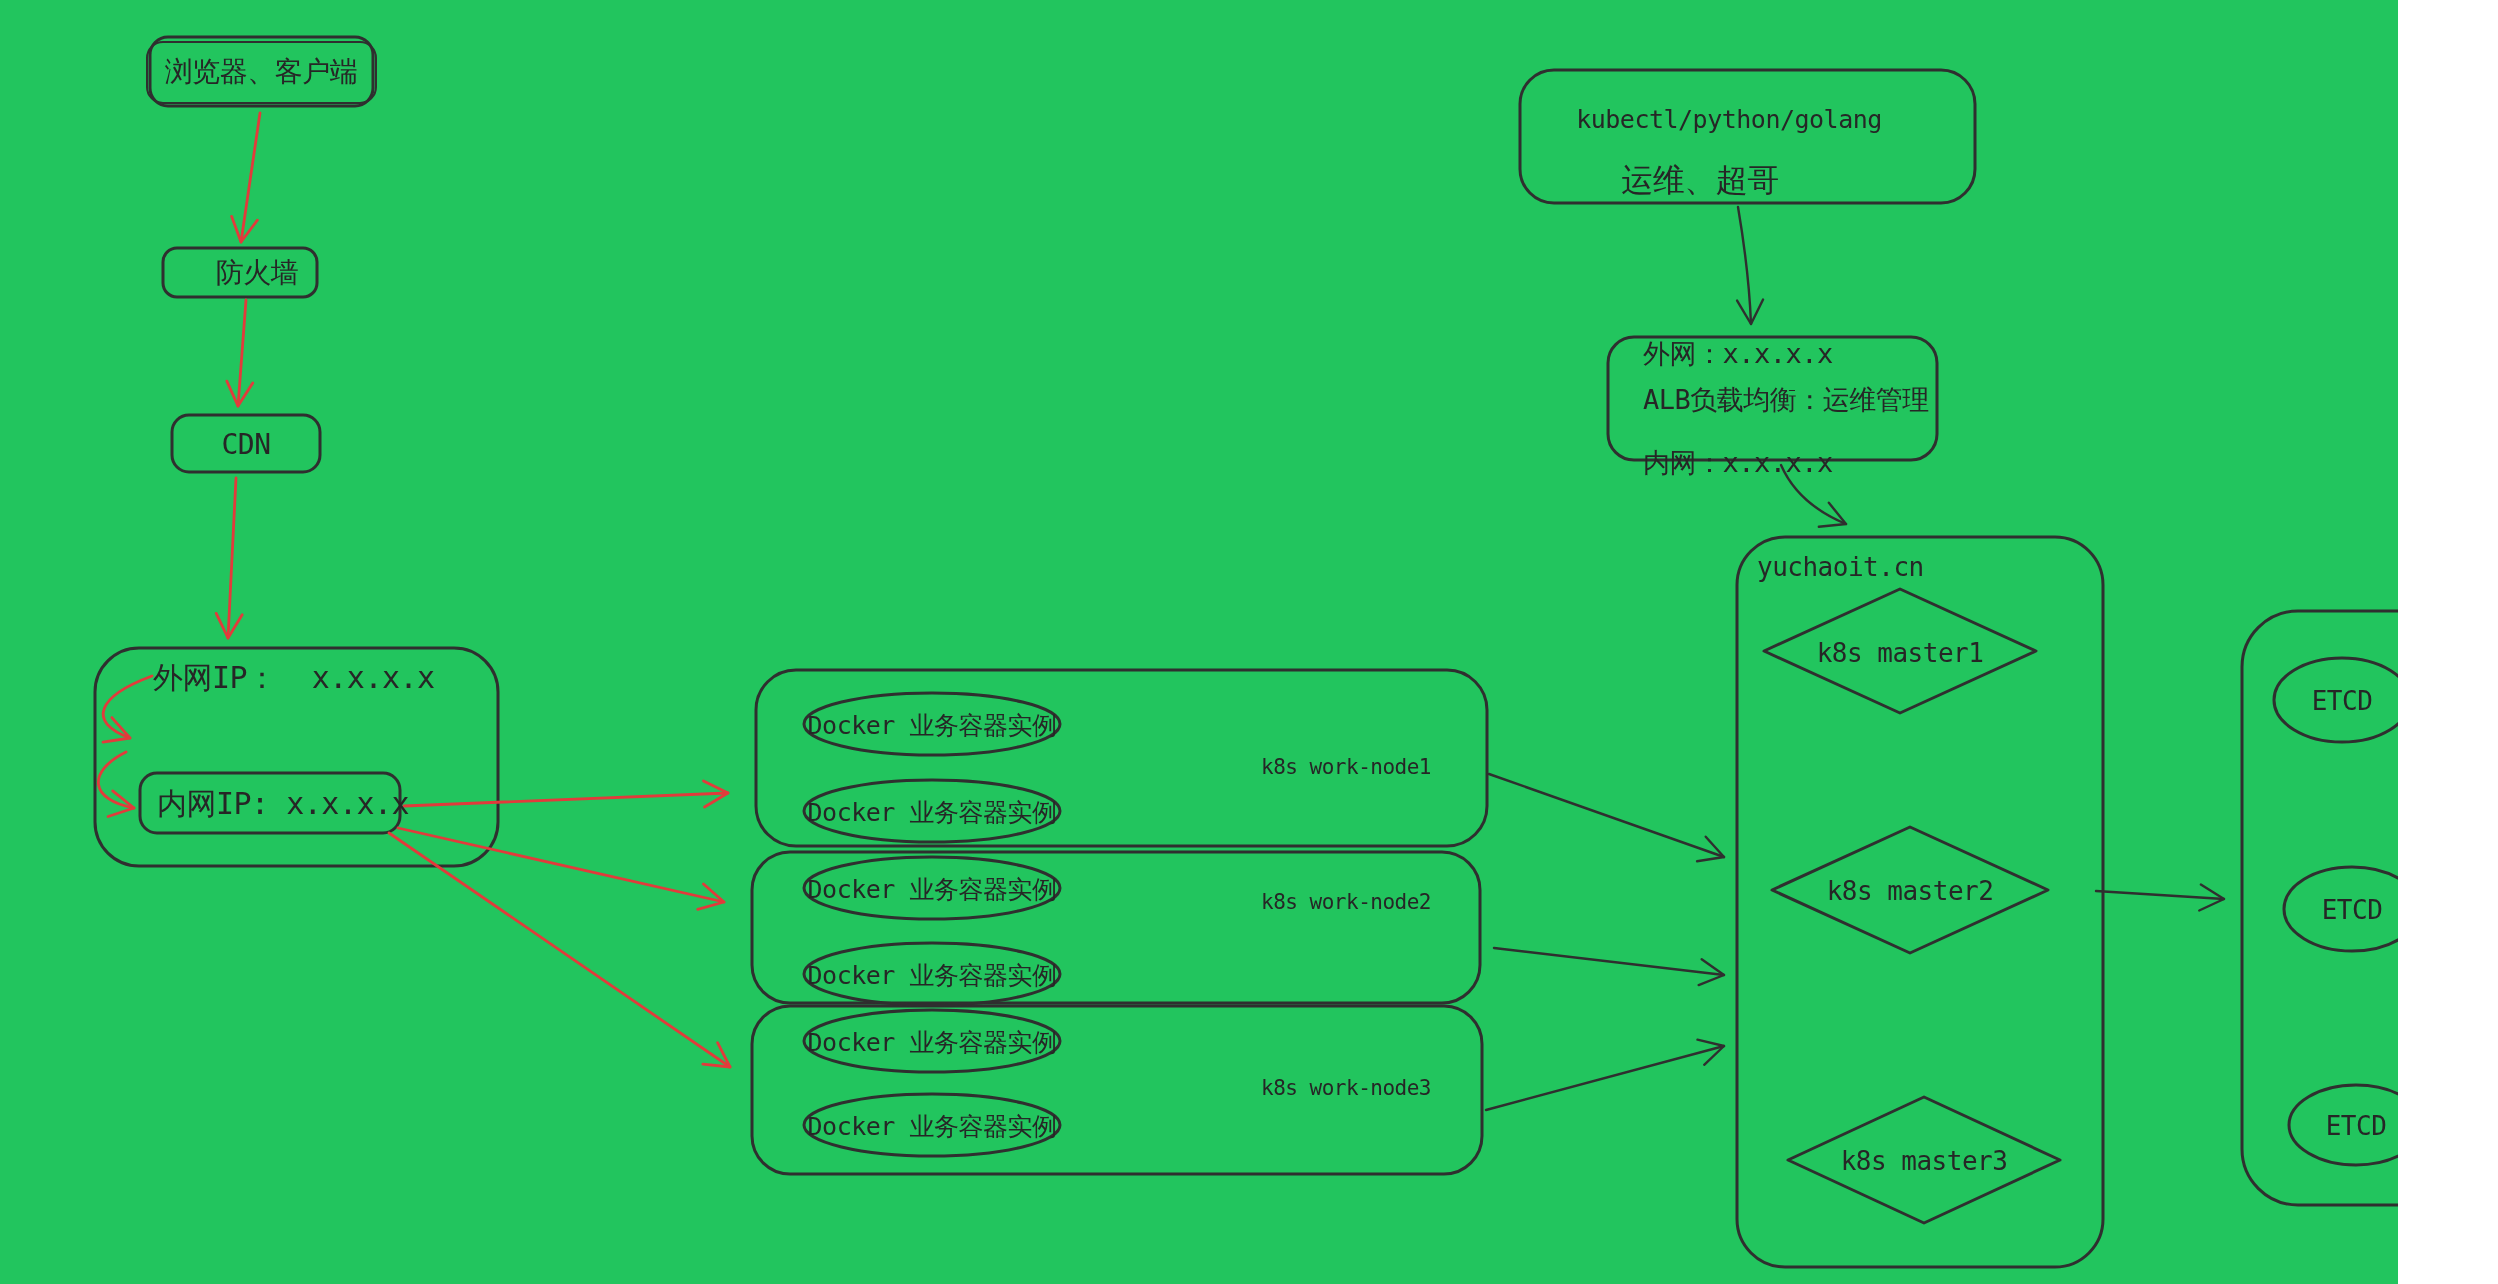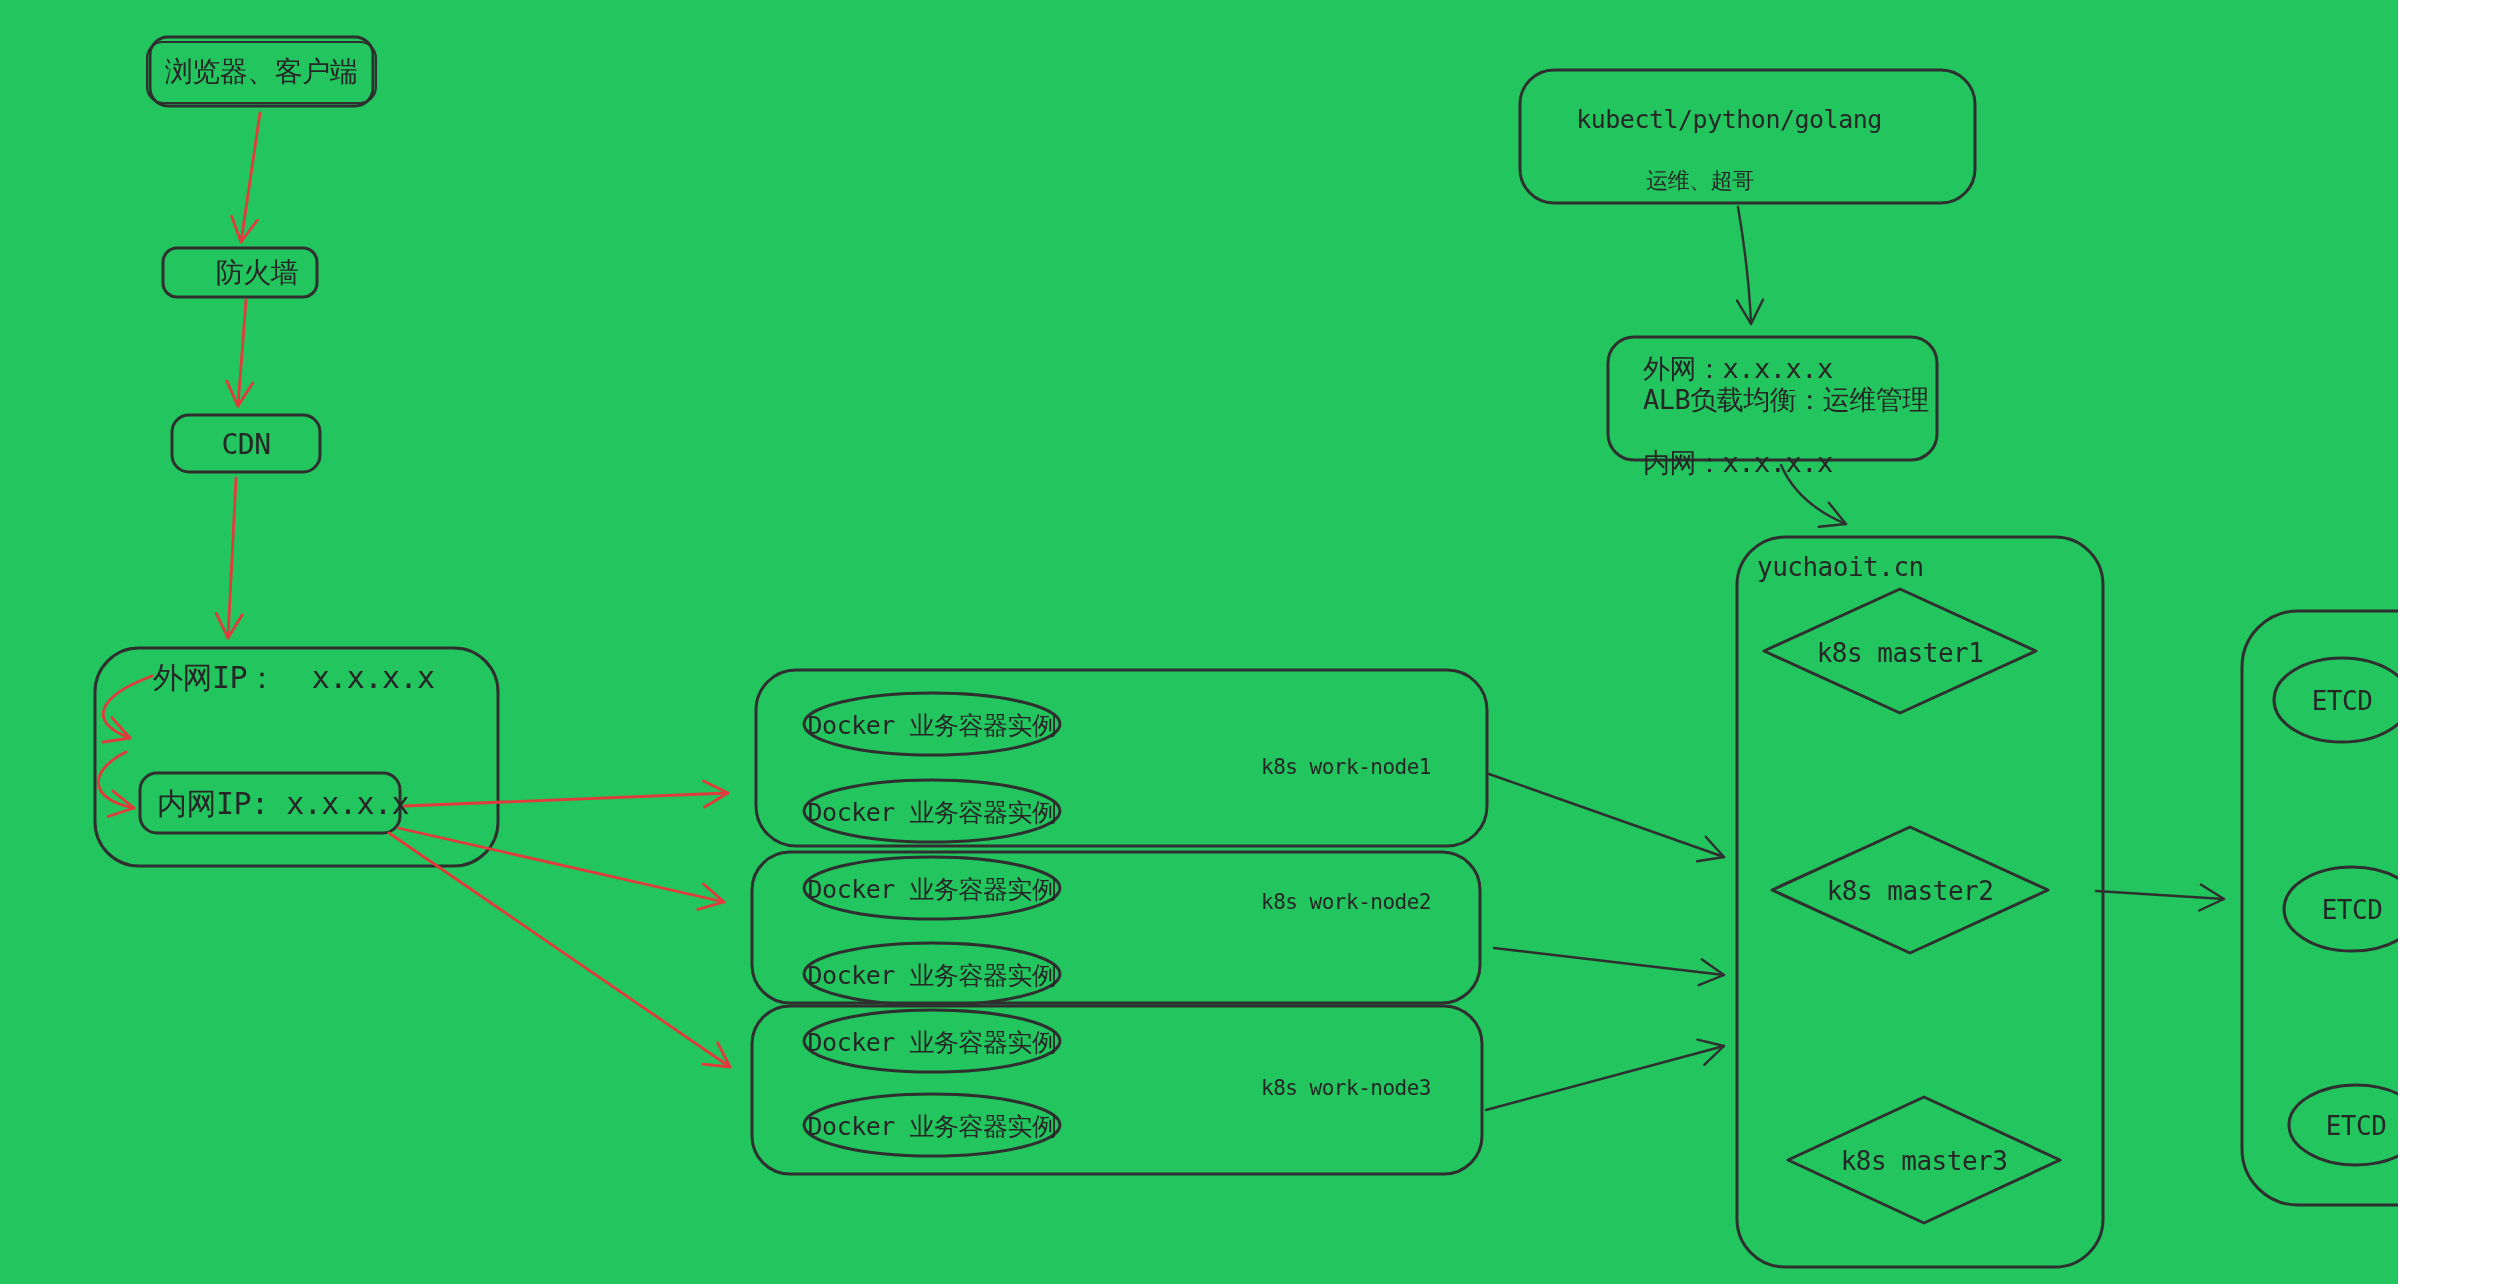--- a/index.html
+++ b/index.html
@@ -109,23 +109,23 @@
   <div class="lbl" style="left:1346px;top:1088px;font-size:21px;">k8s work-node3</div>
 
   <div class="lbl" style="left:932px;top:725px;font-size:25px;">Docker 业务容器实例</div>
   <div class="lbl" style="left:932px;top:812px;font-size:25px;">Docker 业务容器实例</div>
   <div class="lbl" style="left:932px;top:889px;font-size:25px;">Docker 业务容器实例</div>
   <div class="lbl" style="left:932px;top:975px;font-size:25px;">Docker 业务容器实例</div>
   <div class="lbl" style="left:932px;top:1042px;font-size:25px;">Docker 业务容器实例</div>
   <div class="lbl" style="left:932px;top:1126px;font-size:25px;">Docker 业务容器实例</div>
 
   <div class="lbl" style="left:1729px;top:119px;font-size:25px;">kubectl/python/golang</div>
-  <div class="lbl" style="left:1700px;top:181px;font-size:22px;">运维、超哥</div>
+  <div class="lbl" style="left:1700px;top:181px;font-size:32px;">运维、超哥</div>
 
-  <div class="lbl left" style="left:1643px;top:369px;font-size:27px;">外网：x.x.x.x</div>
+  <div class="lbl left" style="left:1643px;top:354px;font-size:27px;">外网：x.x.x.x</div>
   <div class="lbl left" style="left:1643px;top:400px;font-size:27px;">ALB负载均衡：运维管理</div>
   <div class="lbl left" style="left:1643px;top:433px;font-size:27px;margin-top:30px;">内网：x.x.x.x</div>
 
   <div class="lbl left" style="left:1757px;top:567px;font-size:26px;">yuchaoit.cn</div>
   <div class="lbl" style="left:1900px;top:653px;font-size:26px;text-align:center;">k8s master1</div>
   <div class="lbl" style="left:1910px;top:891px;font-size:26px;">k8s master2</div>
   <div class="lbl" style="left:1924px;top:1161px;font-size:26px;">k8s master3</div>
 
   <div class="lbl" style="left:2342px;top:701px;font-size:26px;">ETCD</div>
   <div class="lbl" style="left:2352px;top:910px;font-size:26px;">ETCD</div>

